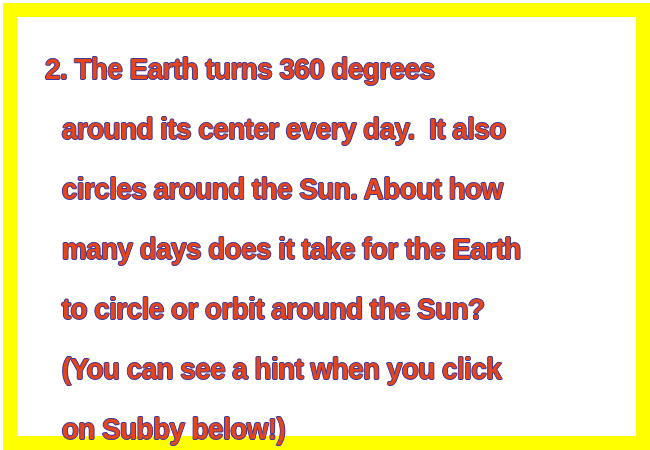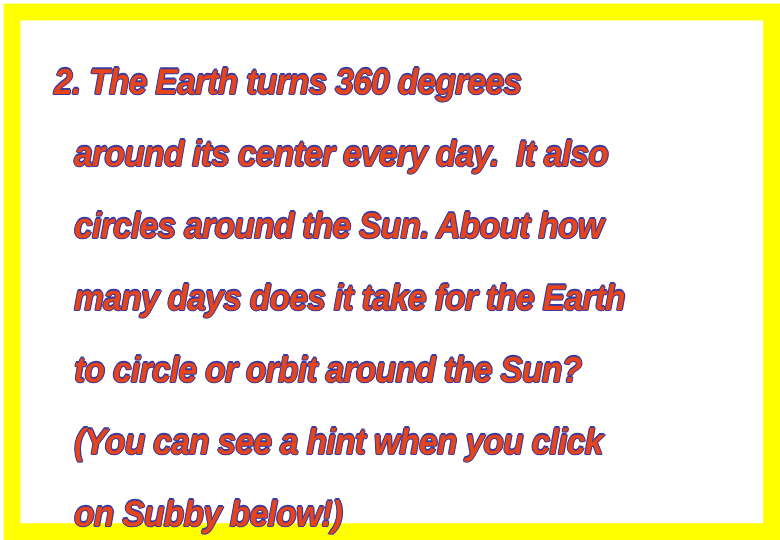--- a/index.html
+++ b/index.html
@@ -31,21 +31,20 @@
     width: 647px;
     height: 447px;
     border-style: solid;
     border-color: #ffff00;
     border-top-width: 14px;
     border-left-width: 14px;
     border-right-width: 14px;
     border-bottom-width: 14px;
     box-sizing: border-box;
     background: #ffffff;
-    font-style: italic;
   }
 
   
   .body-text {
     position: absolute;
     left: 28px;
     top: 22px;
     width: 610px;
     height: 400px;
   }

